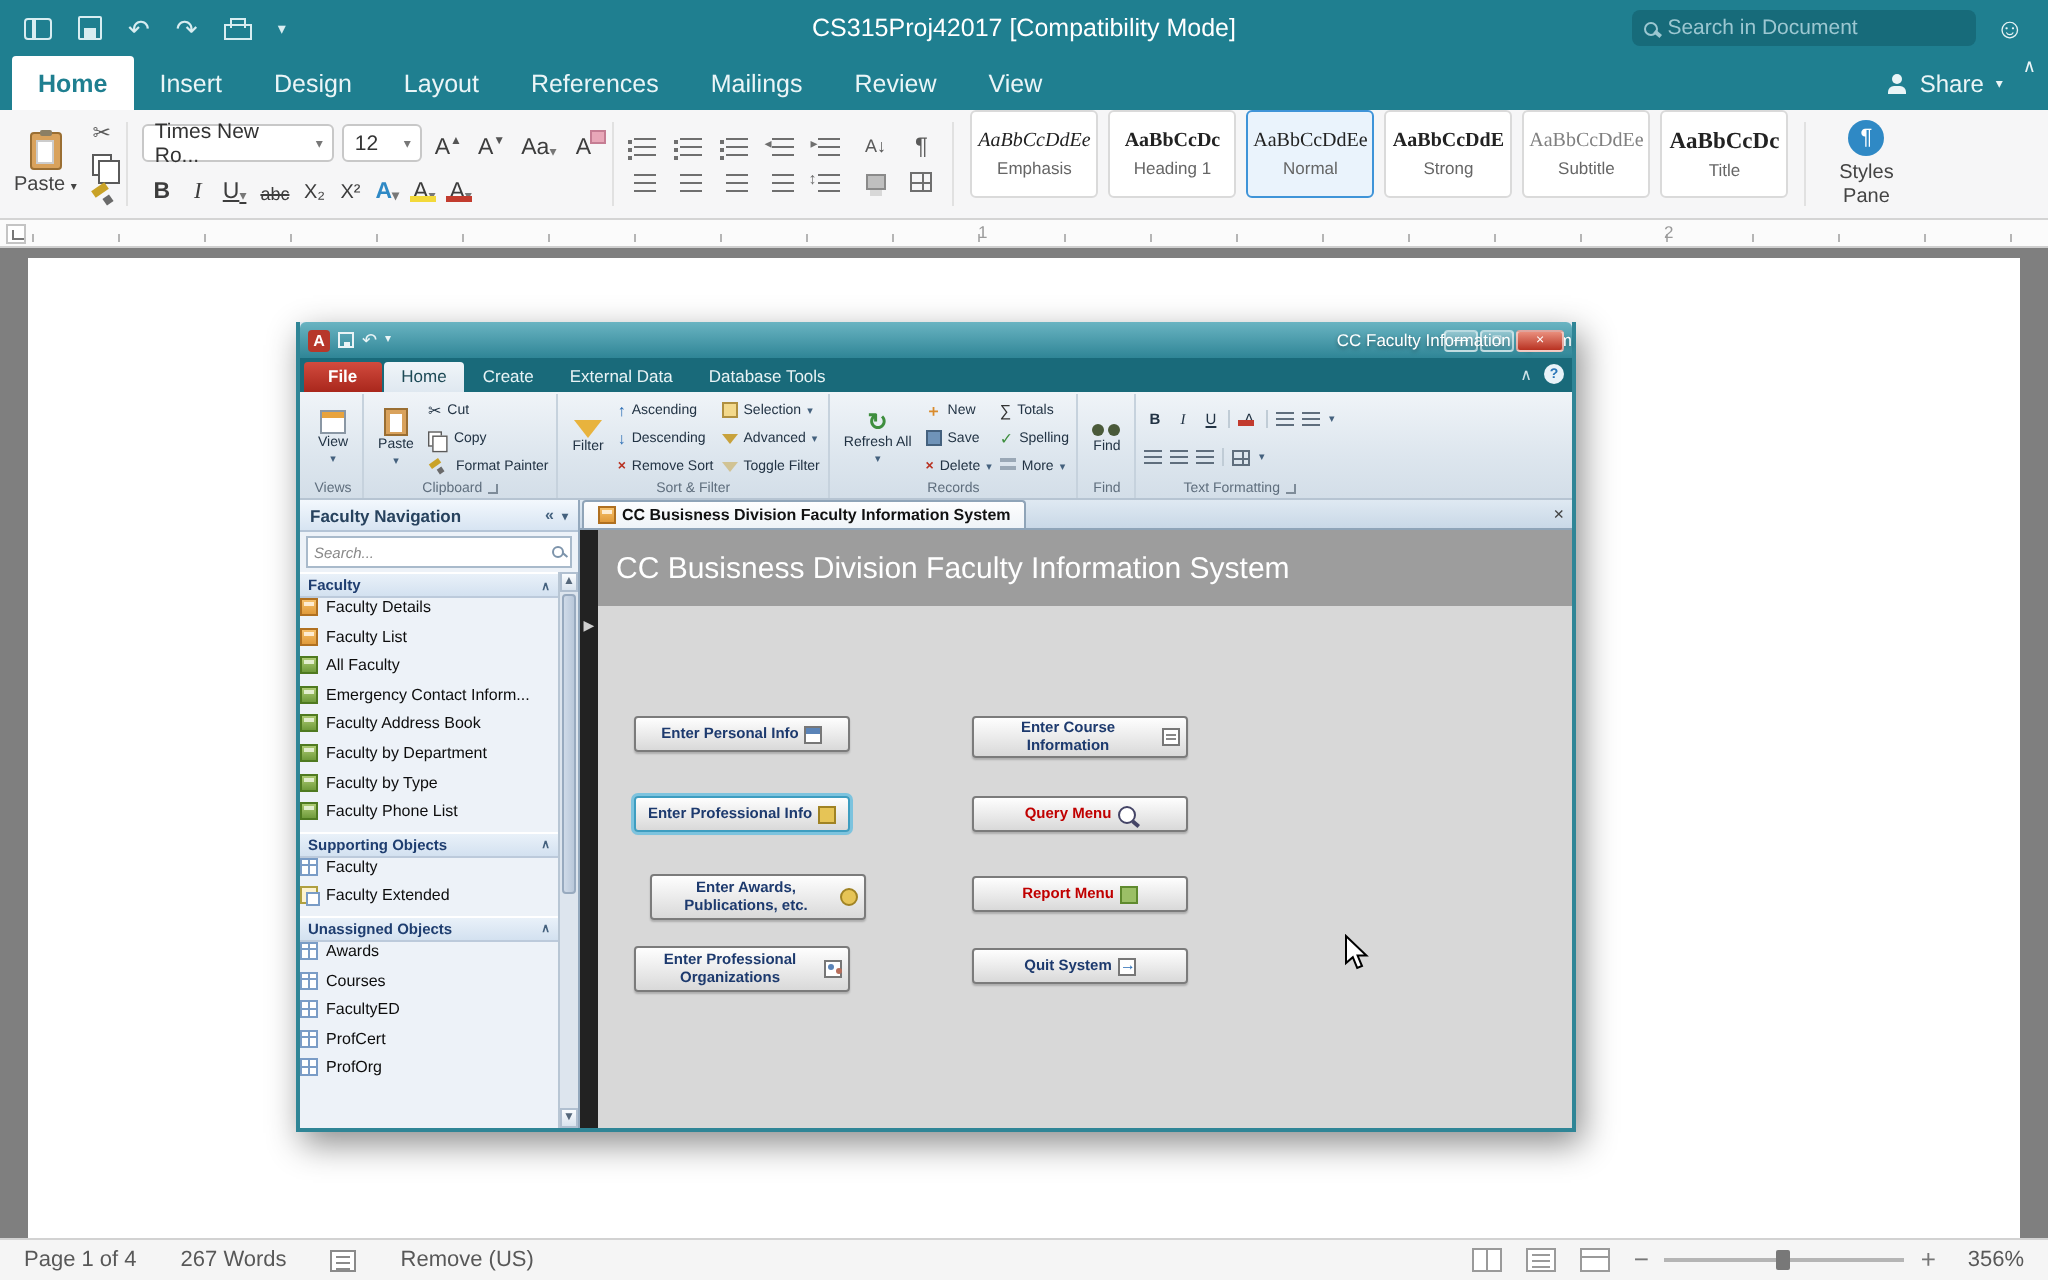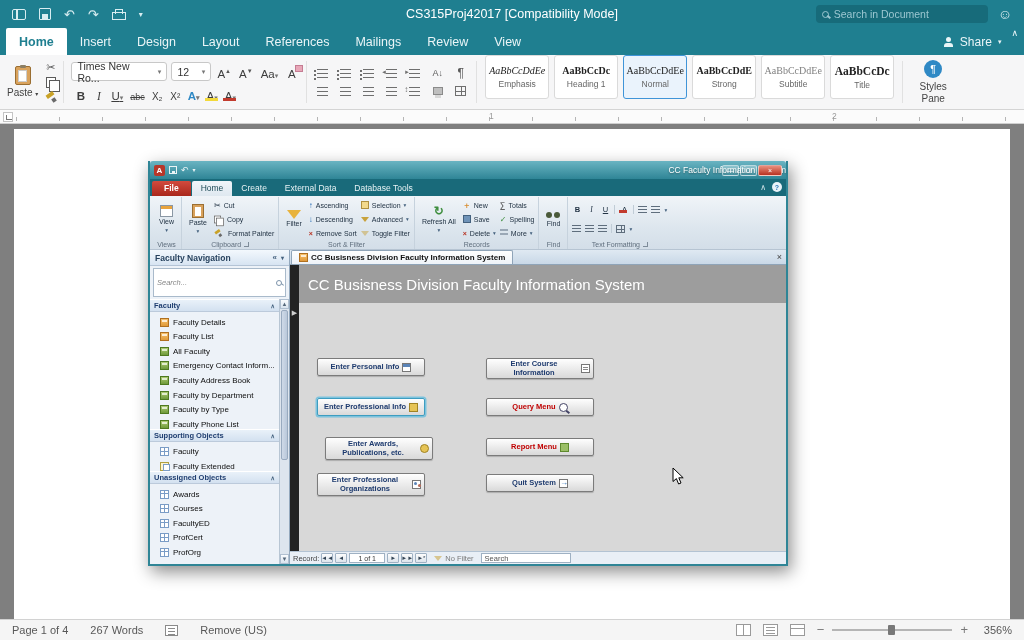--- a/index.html
+++ b/index.html
@@ -158,27 +158,27 @@
 .grid-s{width:9px;height:8px;border:1px solid #5f6e7d;position:relative;display:inline-block}
 .grid-s::before{content:"";position:absolute;left:0;right:0;top:3px;height:1px;background:#5f6e7d}
 .grid-s::after{content:"";position:absolute;left:3.5px;top:0;bottom:0;width:1px;background:#5f6e7d}
 .acaret{font-size:5.5px;color:#44617e}
 
 
 .acc-bodyrow{flex:1;display:flex;min-height:0}
 .nav{width:140px;flex:none;background:#edf2f8;border-right:1px solid #93a8bd;display:flex;flex-direction:column;min-height:0}
 .nav-title{height:16px;flex:none;background:linear-gradient(#f3f8fd,#d7e4f2);border-bottom:1px solid #b4c4d6;display:flex;align-items:center;padding:0 5px;font-size:8.5px;font-weight:bold;color:#27425e}
 .nav-title-ic{margin-left:auto;display:flex;gap:4px;color:#44617e;font-size:8px;align-items:center}
-.nav-search{height:29px;flex:none;margin:2px 3px;background:#fff;border:1px solid #a9bacb;display:flex;align-items:center;padding:0 3px;font-size:7.5px;color:#888;font-style:italic}
+.nav-search{height:16px;flex:none;margin:2px 3px;background:#fff;border:1px solid #a9bacb;display:flex;align-items:center;padding:0 3px;font-size:7.5px;color:#888;font-style:italic}
 .mag2{width:6px;height:6px;border:1.2px solid #7d94ab;border-radius:50%;position:relative;margin-left:auto;flex:none}
 .mag2::after{content:"";position:absolute;width:3px;height:1.2px;background:#7d94ab;right:-2.5px;bottom:-.5px;transform:rotate(40deg)}
 .nav-list{flex:1;position:relative;overflow:hidden;padding-right:10px}
 .ng-head{height:13px;background:linear-gradient(#e9f1f9,#d3e1f0);border-top:1px solid #fff;border-bottom:1px solid #bccadb;display:flex;align-items:center;padding:0 4px;font-size:7.5px;font-weight:bold;color:#1f3e70}
 .ng-chev{margin-left:auto;font-size:6px;color:#44617e}
-.nitem{height:14.6px;display:flex;align-items:flex-end;padding-left:10px;font-size:8px;color:#0d0d0d;white-space:nowrap;overflow:hidden}
+.nitem{height:14.6px;display:flex;align-items:flex-start;font-size:8px;color:#0d0d0d;white-space:nowrap;overflow:hidden}
 .oi{width:9px;height:9px;margin-right:4px;flex:none;position:relative}
 .oi-form{background:linear-gradient(#f6c06a,#e09a3a);border:1px solid #b07020}
 .oi-form::before{content:"";position:absolute;left:1px;top:1px;right:1px;height:2px;background:#fff6e8;opacity:.85}
 .oi-report{background:linear-gradient(#aecb74,#6f9a3a);border:1px solid #4f7a20}
 .oi-report::before{content:"";position:absolute;left:1px;top:1px;right:1px;height:2px;background:#eef6e0;opacity:.85}
 .oi-table{background:#fff;border:1px solid #7a9cc6}
 .oi-table::before{content:"";position:absolute;left:0;right:0;top:2.5px;height:1px;background:#7a9cc6}
 .oi-table::after{content:"";position:absolute;left:3px;top:0;bottom:0;width:1px;background:#7a9cc6}
 .oi-query{background:#fdf3d0;border:1px solid #b0a040}
 .oi-query::before{content:"";position:absolute;left:1.5px;top:1.5px;width:5px;height:5px;background:#fff;border:1px solid #7a9cc6}
@@ -763,36 +763,20 @@
                   <span>Report Menu</span>
                   <span class="bi bi-report"></span>
                 </div>
               <div class="fb r4">
                   <span>Quit System</span>
                   <span class="bi bi-exit"></span>
                 </div>
             </div>
           </div>
         </div>
-        <div class="recbar">
-          <span style="color:#444">Record:</span>
-          <span class="rb-b">◄◄</span>
-          <span class="rb-b">◄</span>
-          <span class="rb-pos">1 of 1</span>
-          <span class="rb-b">►</span>
-          <span class="rb-b">►►</span>
-          <span class="rb-b">►*</span>
-          <span class="rb-filter">
-            <span class="ai-funnel-sm" style="opacity:.55"></span>
-            <span>No Filter</span>
-          </span>
-          <span class="rb-search">
-            <span>Search</span>
-          </span>
-        </div>
       </div>
     </div>
 
   </div>
 
   <svg class="cursor" width="13" height="19" viewBox="0 0 13 19">
     <polygon points="1,1 1,14.5 4.4,11.6 6.6,17 9,16 6.8,10.8 11.2,10.8" fill="#ffffff" stroke="#000000" stroke-width="1"></polygon>
   </svg>
 </div>
 

